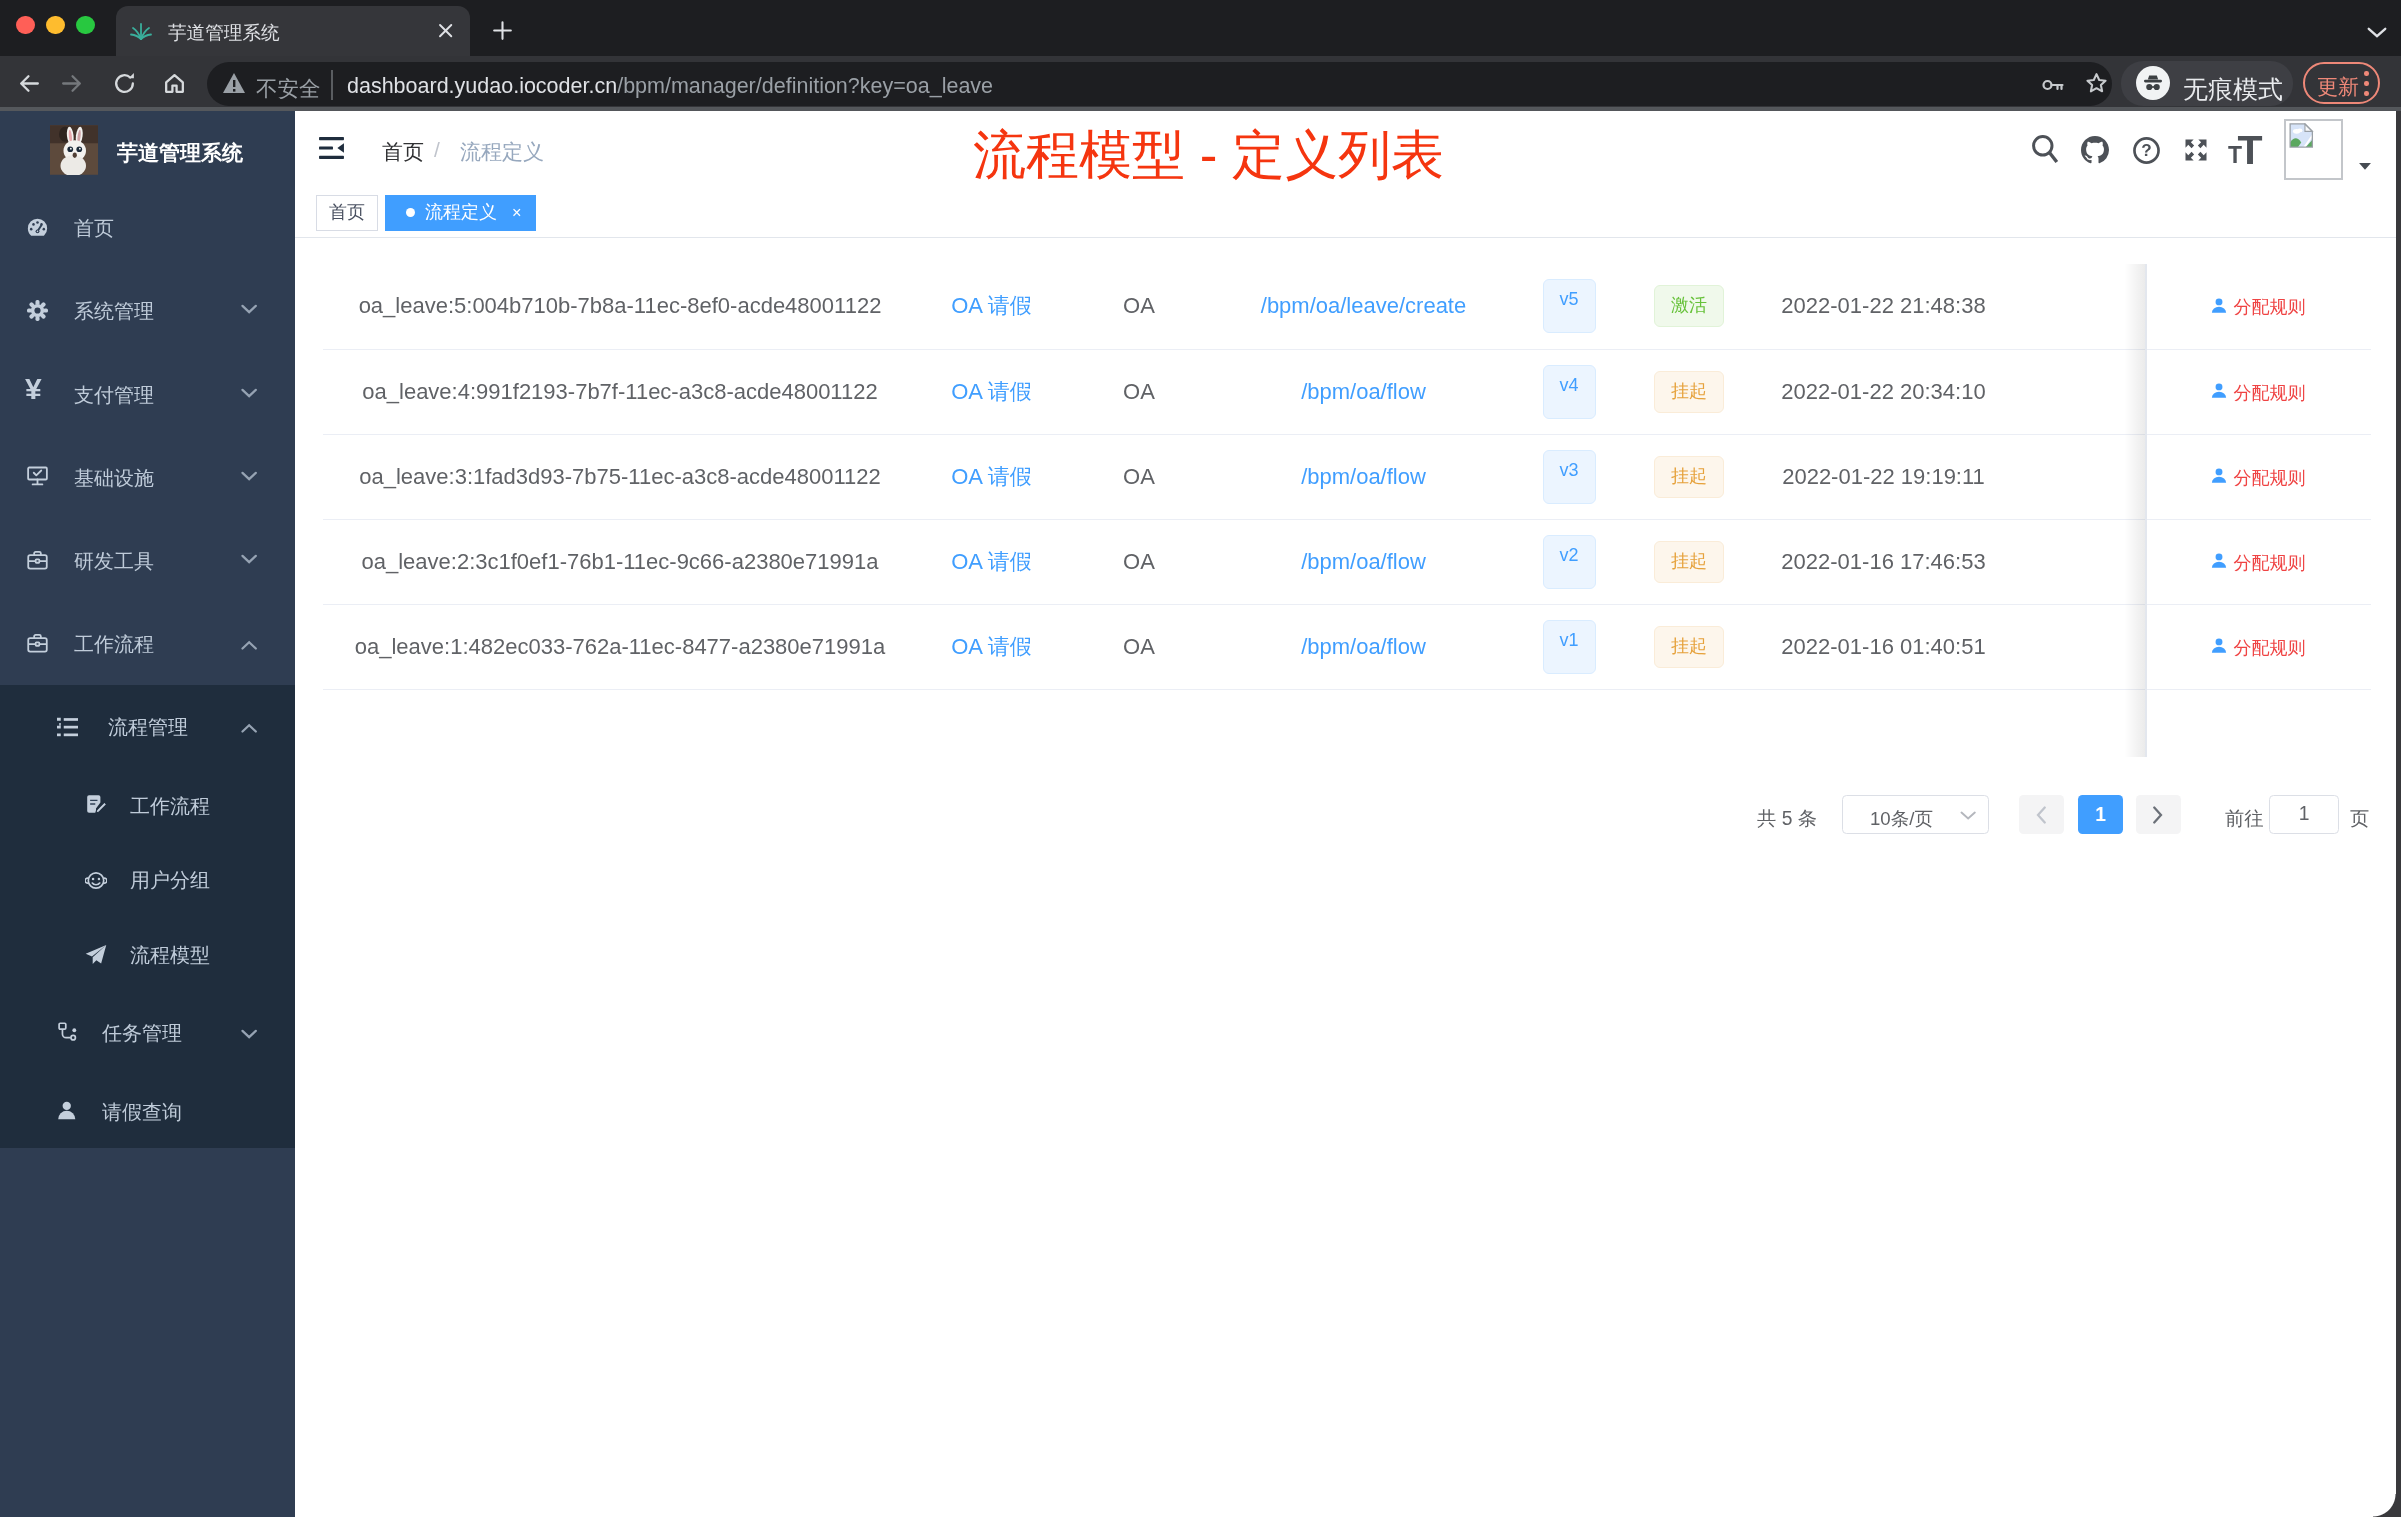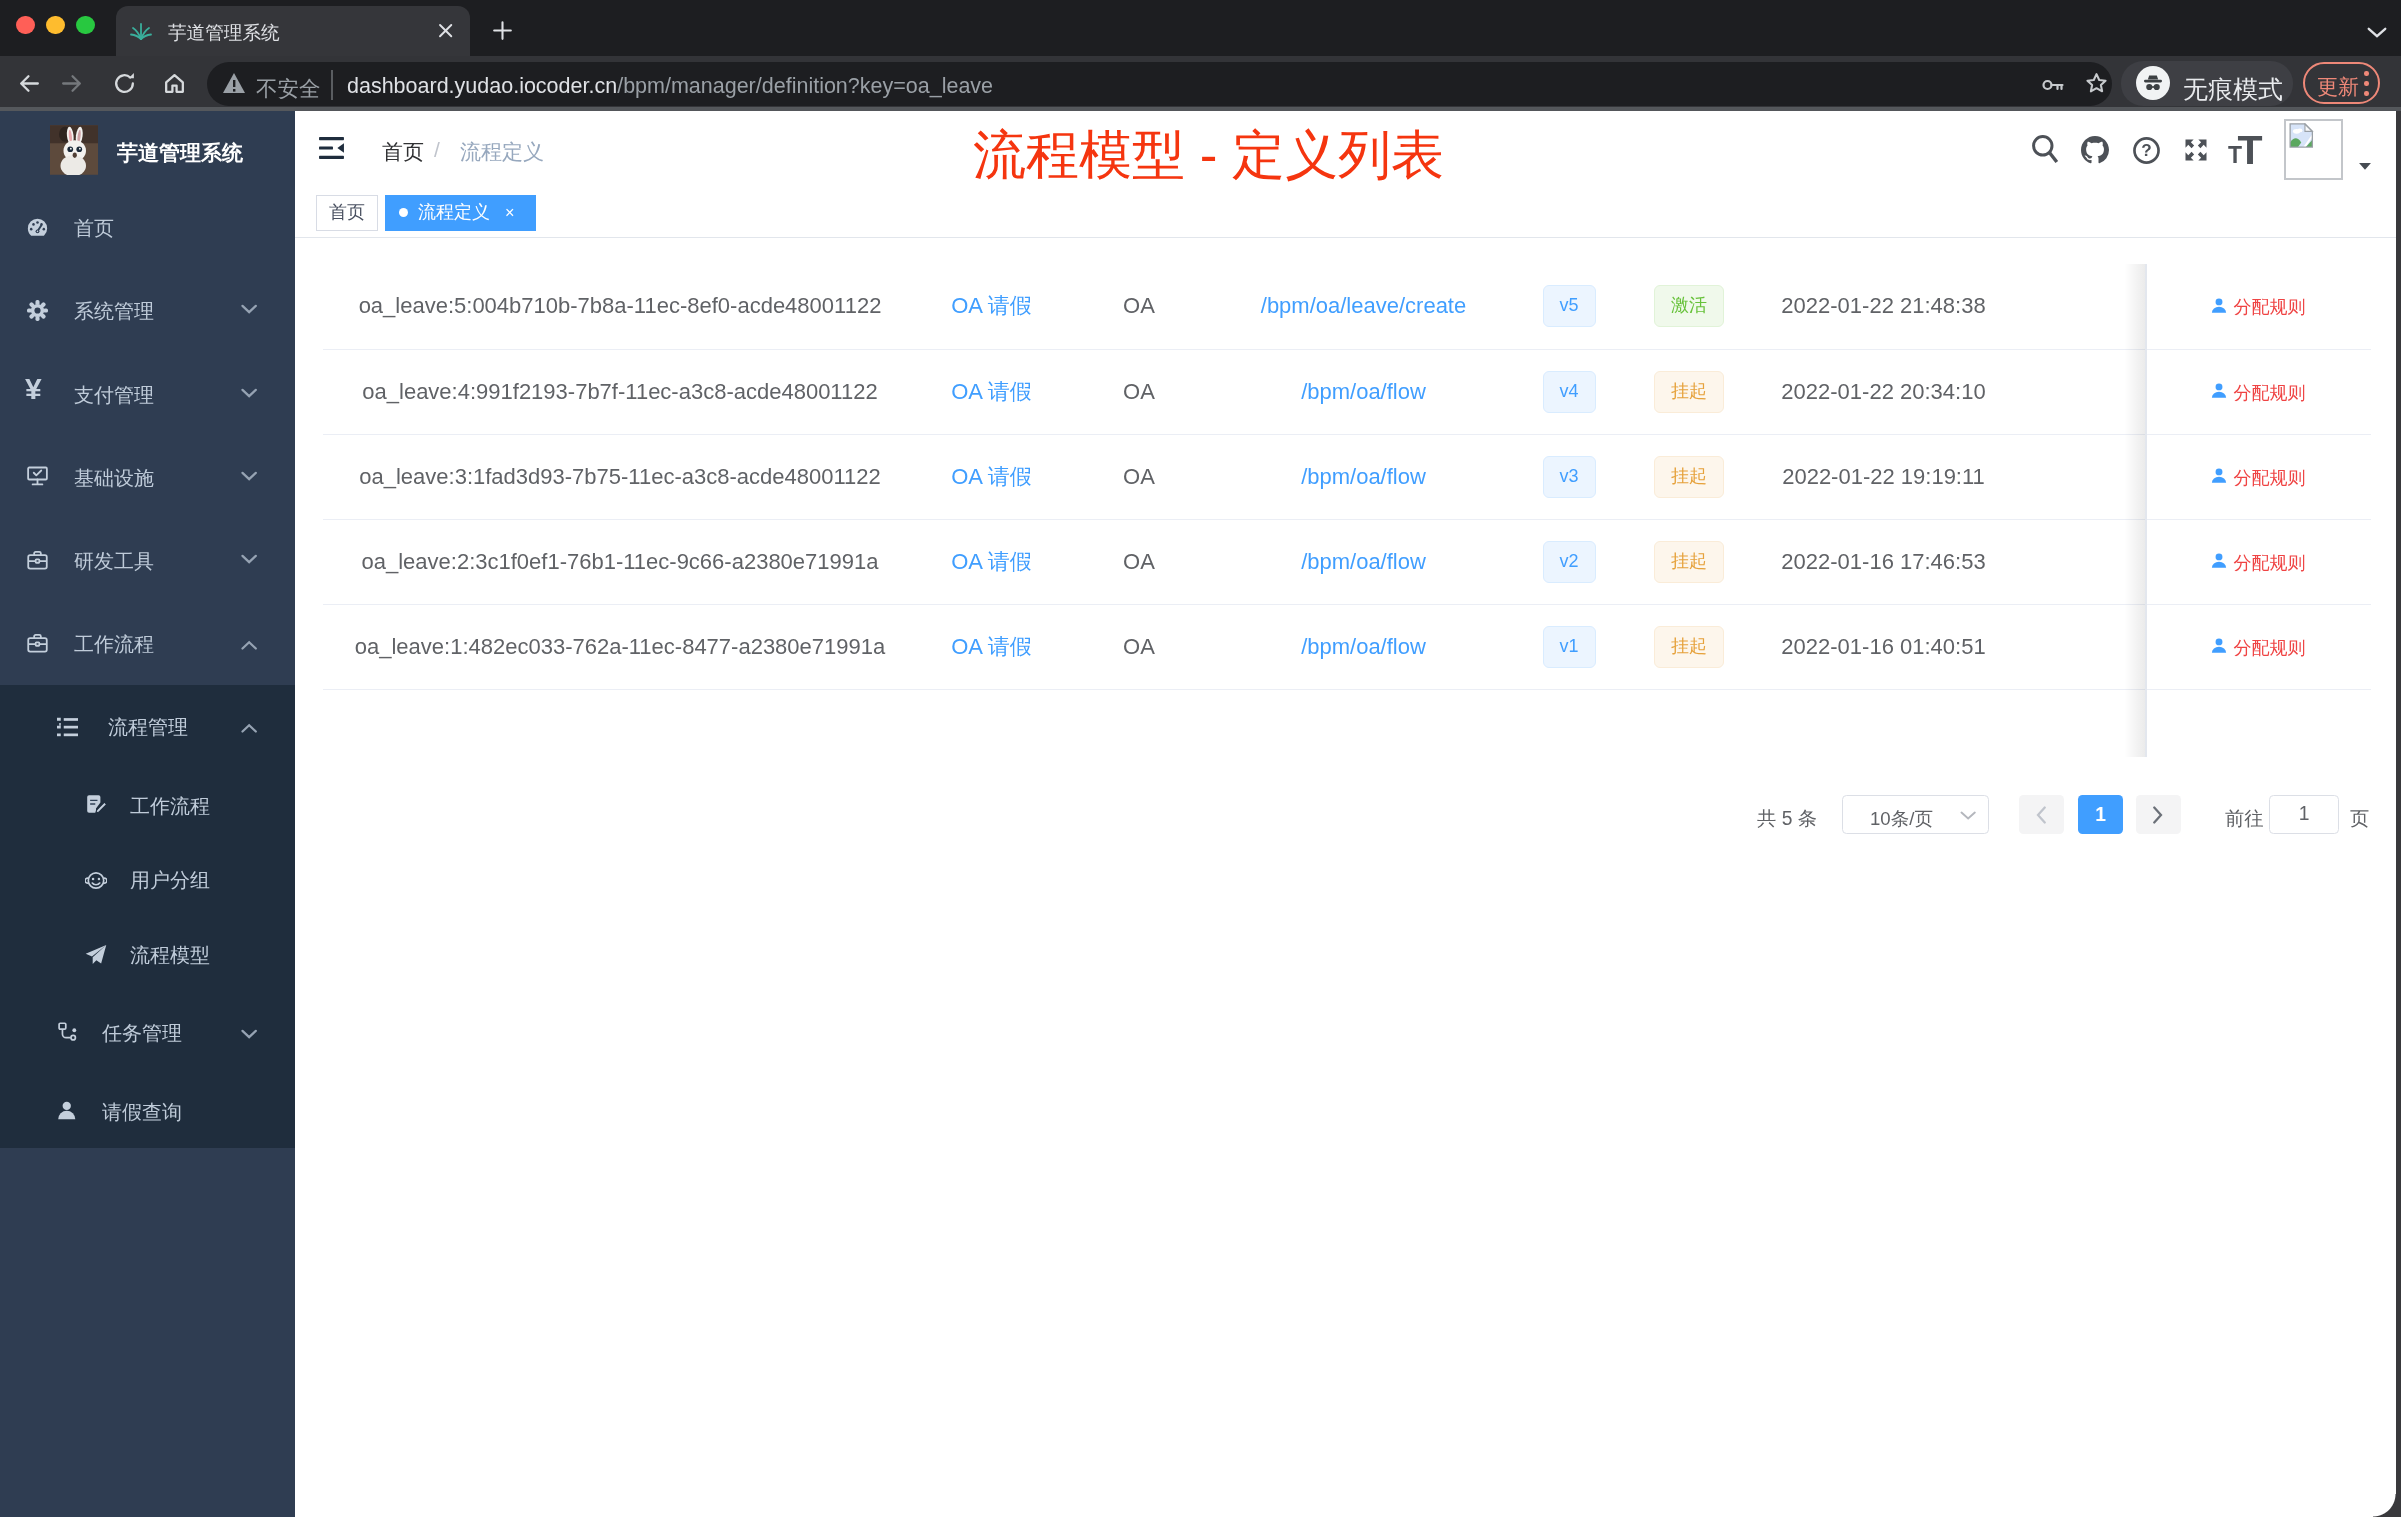--- a/index.html
+++ b/index.html
@@ -21,21 +21,21 @@
 
 #navbar { left:295px; top:111px; width:2107px; height:74px; background:#fff; box-shadow:0 1.5px 6px rgba(0,21,41,.08); }
 #tagsbar { left:295px; top:185px; width:2107px; height:53px; background:#fff; border-bottom:1.5px solid #e2e6ec; }
 .tag { position:absolute; top:9.7px; height:36px; line-height:33px; font-size:18px; padding:0 12px; border:1.5px solid #d8dce5; background:#fff; color:#495060; }
 
 #tablewrap { left:323px; top:264px; width:2047px; }
 table { border-collapse:collapse; table-layout:fixed; width:2047px; }
 th { height:66px; background:#f3f5f8; color:#515a6e; font-size:21px; font-weight:700; text-align:center; border-bottom:1.5px solid #e3e8ef; }
 td { height:85px; font-size:22px; color:#606266; text-align:center; border-bottom:1.5px solid #ebeef5; font-weight:400; }
 .blue { color:#409eff; }
-.vtag { display:inline-block; width:53px; height:42px; line-height:39px; background:#ecf5ff; border:1.5px solid #d9ecff; color:#409eff; border-radius:6px; font-size:18px; }
+.vtag { display:inline-block; width:53px; height:54px; line-height:39px; background:#ecf5ff; border:1.5px solid #d9ecff; color:#409eff; border-radius:6px; font-size:18px; }
 .stag { display:inline-block; width:70px; height:42px; line-height:39px; border-radius:6px; font-size:18px; }
 .sgreen { background:#f0f9eb; border:1.5px solid #e1f3d8; color:#67c23a; }
 .syellow { background:#fdf6ec; border:1.5px solid #faecd8; color:#e6a23c; }
 .oplink { color:#ef4444; font-size:18px; }
 
 .pg { position:absolute; font-size:19.3px; color:#606266; }
 </style>
 </head>
 <body>
 
@@ -329,21 +329,21 @@
  <path d="M25 26 h-7 l7-8 Z" fill="#5ba85f"></path>
  <path d="M14.5 27 L26 10.5 V14 L17 27 Z" fill="#fff"></path>
  <path d="M1 1 h16 l8 8 v17 H1 Z" fill="none" stroke="#9aa0a6" stroke-width="1.4"></path>
 </svg>
 <svg class="abs" style="left:2359px;top:163px;" width="12" height="6.7" viewBox="0 0 16 9">
     <path d="M0 0 h16 l-8 9 Z" fill="#464b52"></path>
   </svg>
 
 <div class="abs" id="tagsbar"></div>
 <div class="abs tag" style="left:316px;top:195px;">首页</div>
-<div class="abs" style="left:385px;top:195px;width:151px;height:36px;background:#409eff;border:1.5px solid #409eff;color:#fff;font-size:18px;line-height:33px;padding:0 13.4px;">
+<div class="abs" style="left:385px;top:195px;width:151px;height:36px;background:#409eff;border:1.5px solid #409eff;color:#fff;font-size:18px;line-height:33px;padding:0 13.4px;text-align:right;">
  <span style="display:inline-block;width:9px;height:9px;border-radius:50%;background:#fff;vertical-align:1.5px;margin-right:9.7px;"></span>流程定义<span style="margin-left:15px;font-size:16.3px;">×</span>
 </div>
 
 <div class="abs" id="tablewrap">
 <table>
 <colgroup>
         <col style="width:594px">
         <col style="width:149px">
         <col style="width:146px">
         <col style="width:303px">

